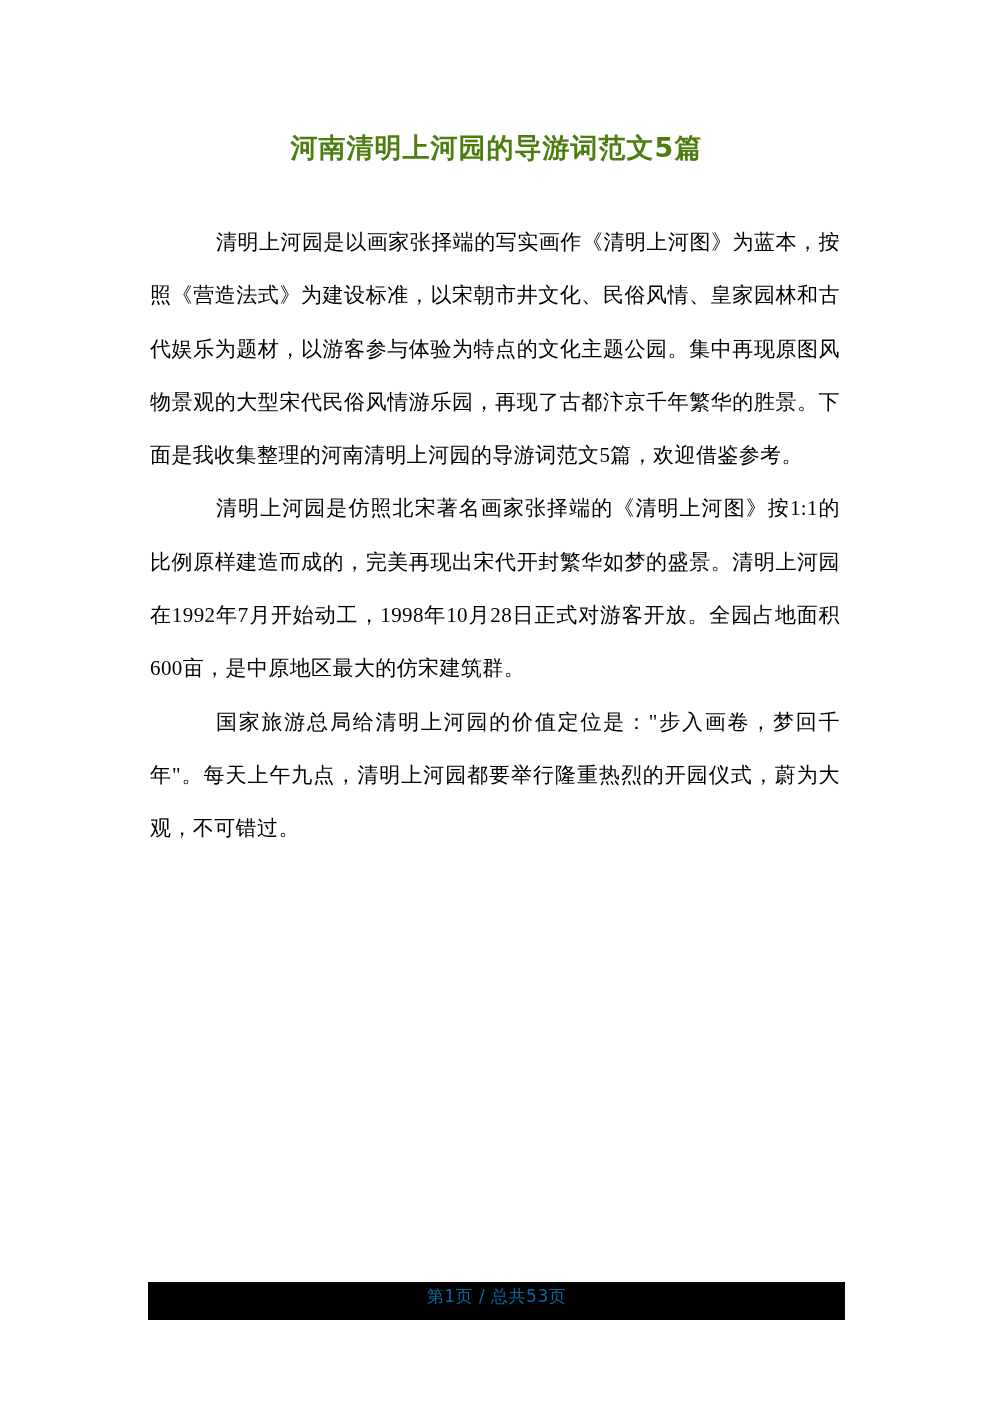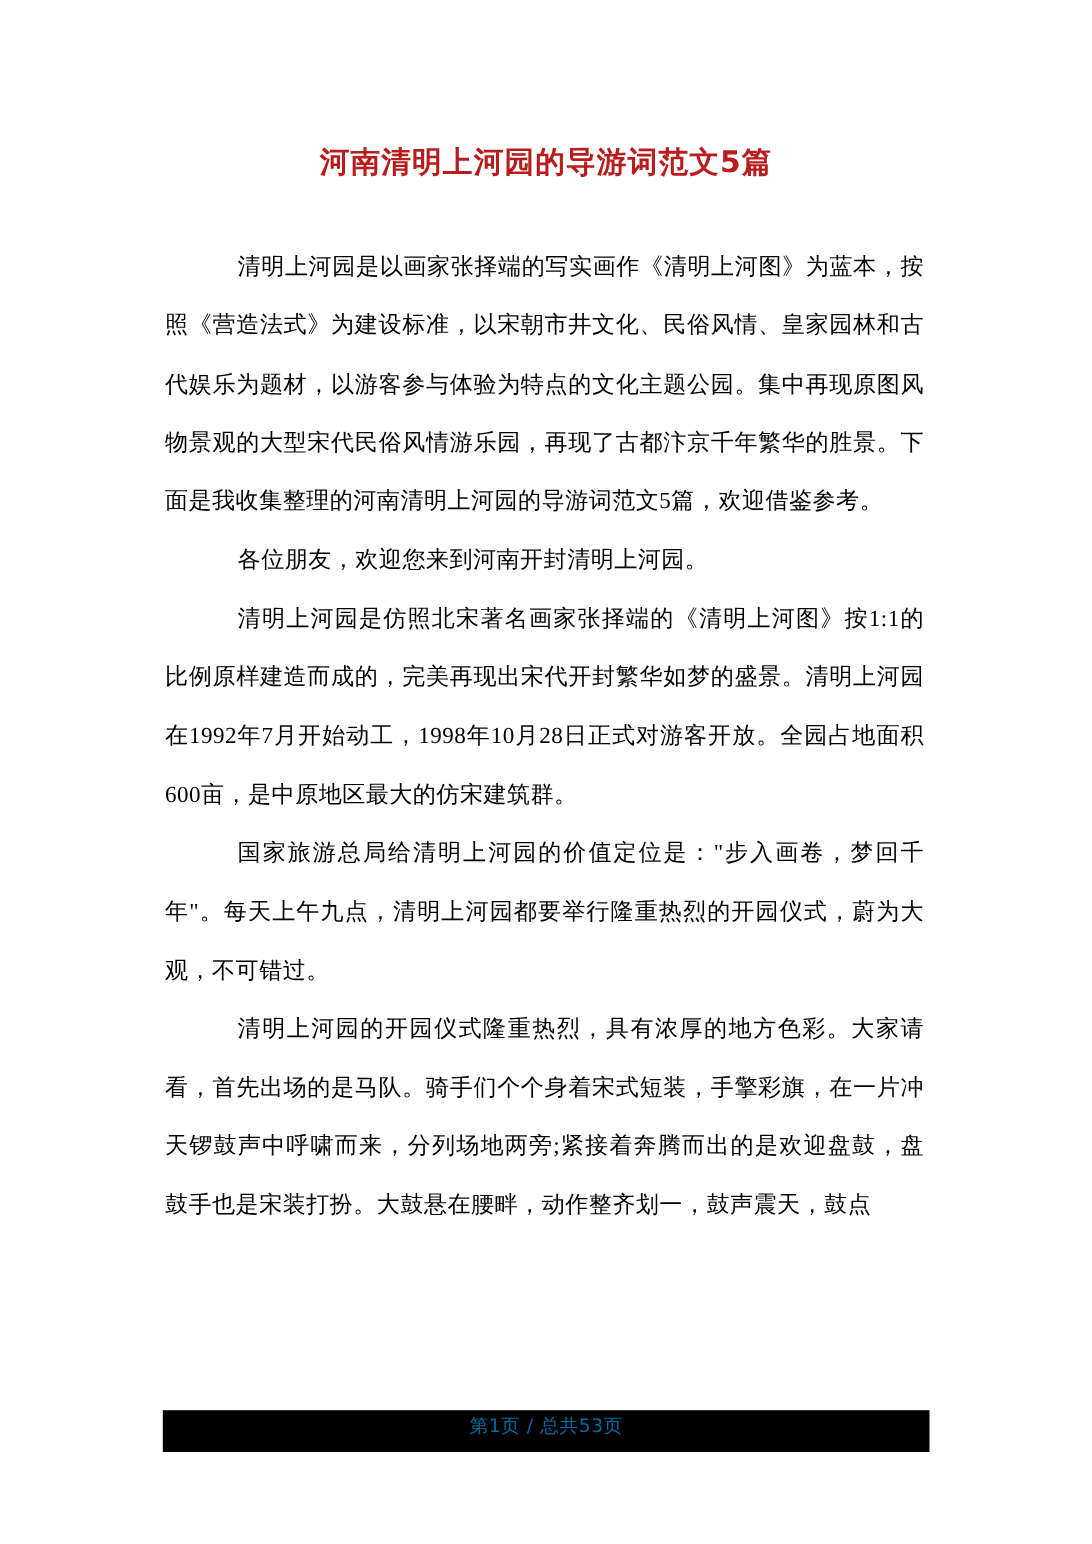--- a/index.html
+++ b/index.html
@@ -25,21 +25,21 @@
   .title {
     position: absolute;
     left: 0;
     top: 128px;
     width: 993px;
     text-align: center;
     font-family: "DejaVu Sans", "Liberation Sans", sans-serif;
     font-weight: bold;
     font-size: 27px;
     letter-spacing: 1px;
-    color: #b91c1c;
+    color: #4d7c0f;
     line-height: 40px;
   }
   .body-text {
     position: absolute;
     left: 150px;
     top: 216px;
     width: 690px;
     font-size: 21px;
     line-height: 53.3px;
     letter-spacing: 0.4px;
@@ -74,22 +74,20 @@
   }
 </style>
 </head>
 <body>
 
 <div class="page">
   <div class="title">河南清明上河园的导游词范文5篇</div>
 
   <div class="body-text">
     <p class="para">清明上河园是以画家张择端的写实画作《清明上河图》为蓝本，按照《营造法式》为建设标准，以宋朝市井文化、民俗风情、皇家园林和古代娱乐为题材，以游客参与体验为特点的文化主题公园。集中再现原图风物景观的大型宋代民俗风情游乐园，再现了古都汴京千年繁华的胜景。下面是我收集整理的河南清明上河园的导游词范文5篇，欢迎借鉴参考。</p>
-    <p class="para plain">各位朋友，欢迎您来到河南开封清明上河园。</p>
     <p class="para">清明上河园是仿照北宋著名画家张择端的《清明上河图》按1:1的比例原样建造而成的，完美再现出宋代开封繁华如梦的盛景。清明上河园在1992年7月开始动工，1998年10月28日正式对游客开放。全园占地面积600亩，是中原地区最大的仿宋建筑群。</p>
     <p class="para">国家旅游总局给清明上河园的价值定位是："步入画卷，梦回千年"。每天上午九点，清明上河园都要举行隆重热烈的开园仪式，蔚为大观，不可错过。</p>
-    <p class="para">清明上河园的开园仪式隆重热烈，具有浓厚的地方色彩。大家请看，首先出场的是马队。骑手们个个身着宋式短装，手擎彩旗，在一片冲天锣鼓声中呼啸而来，分列场地两旁;紧接着奔腾而出的是欢迎盘鼓，盘鼓手也是宋装打扮。大鼓悬在腰畔，动作整齐划一，鼓声震天，鼓点</p>
   </div>
 
   <div class="footer-bar">
     <span class="footer-text">第1页 / 总共53页</span>
   </div>
 </div>
 
 </body></html>

